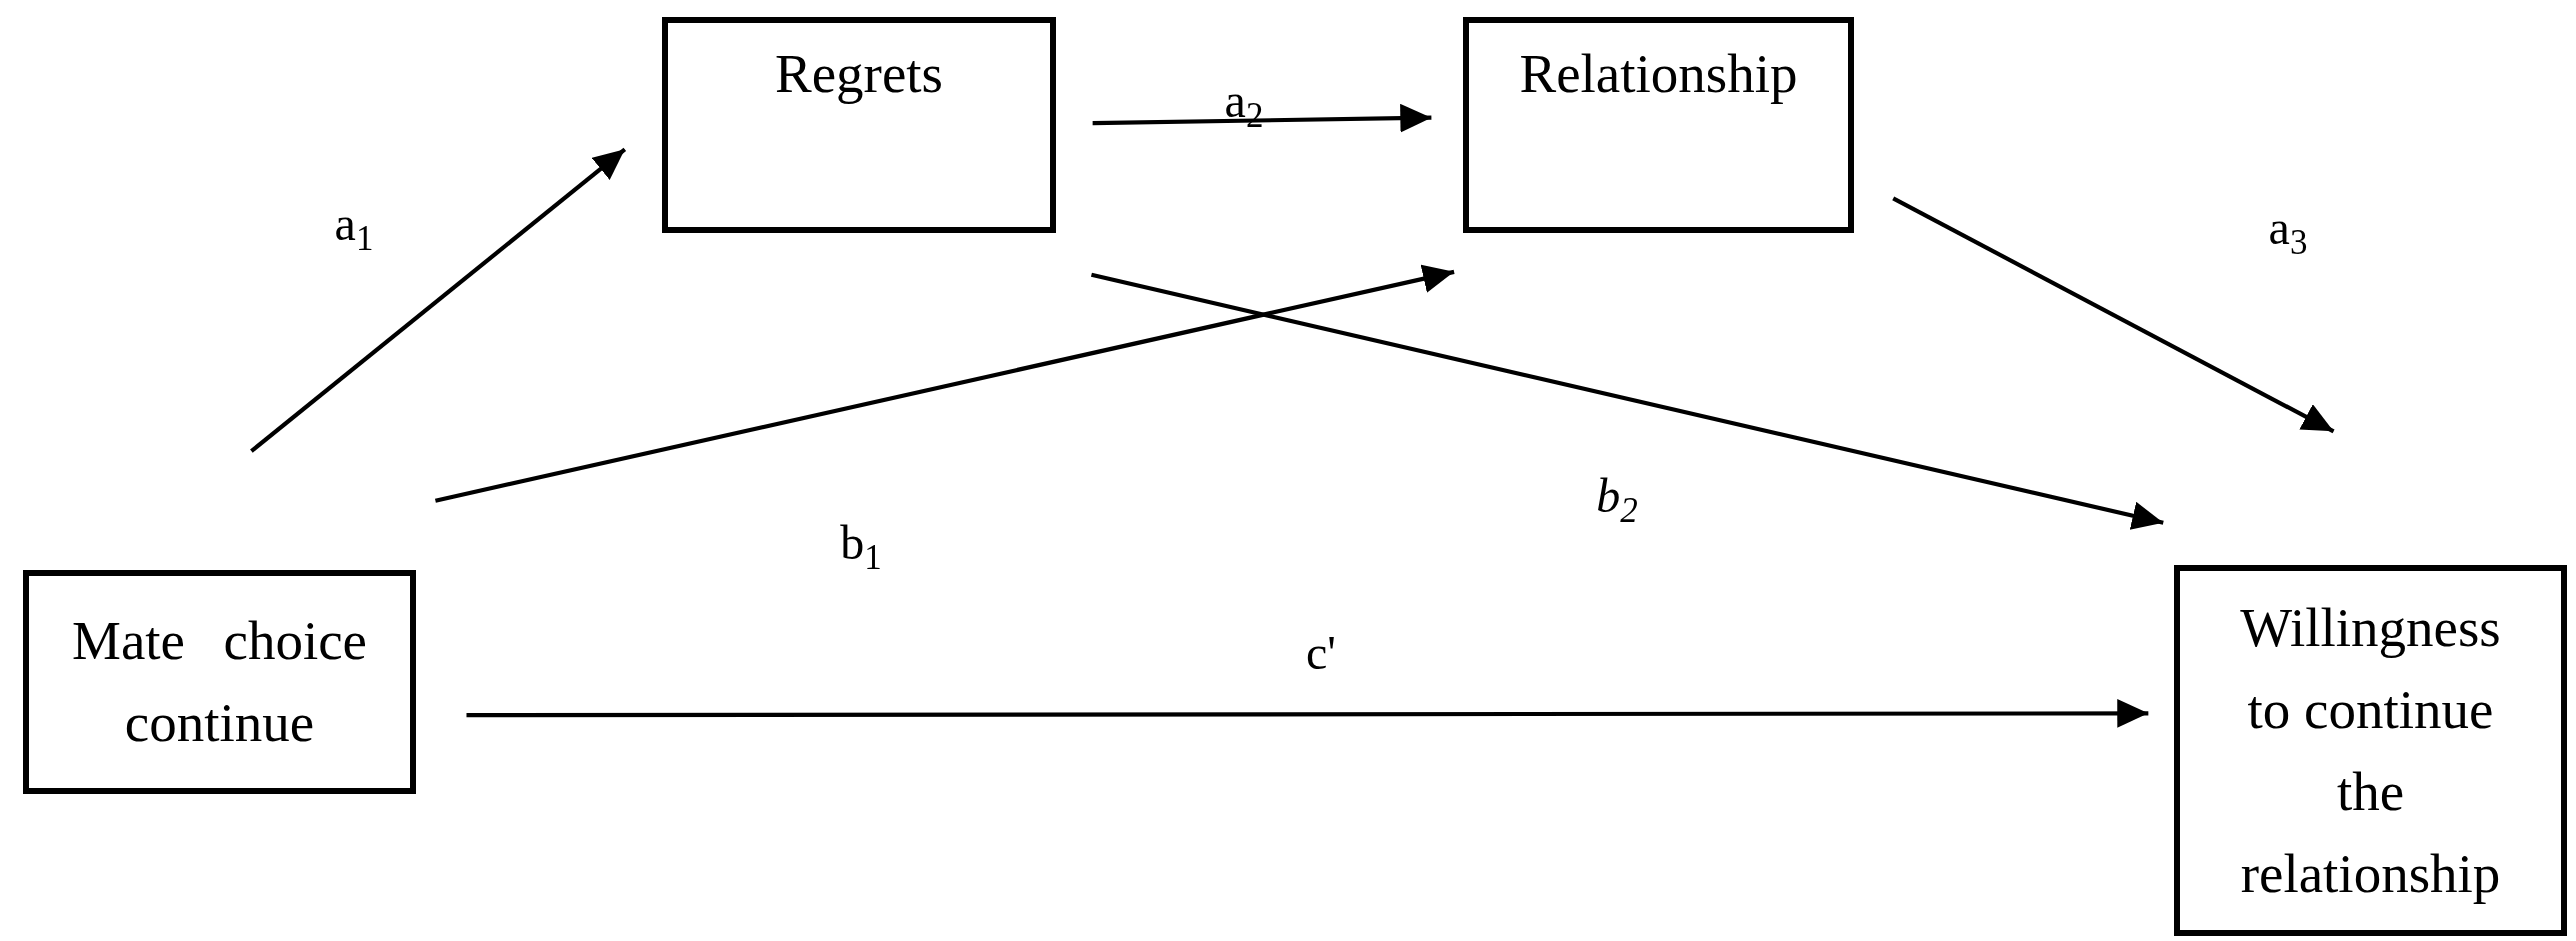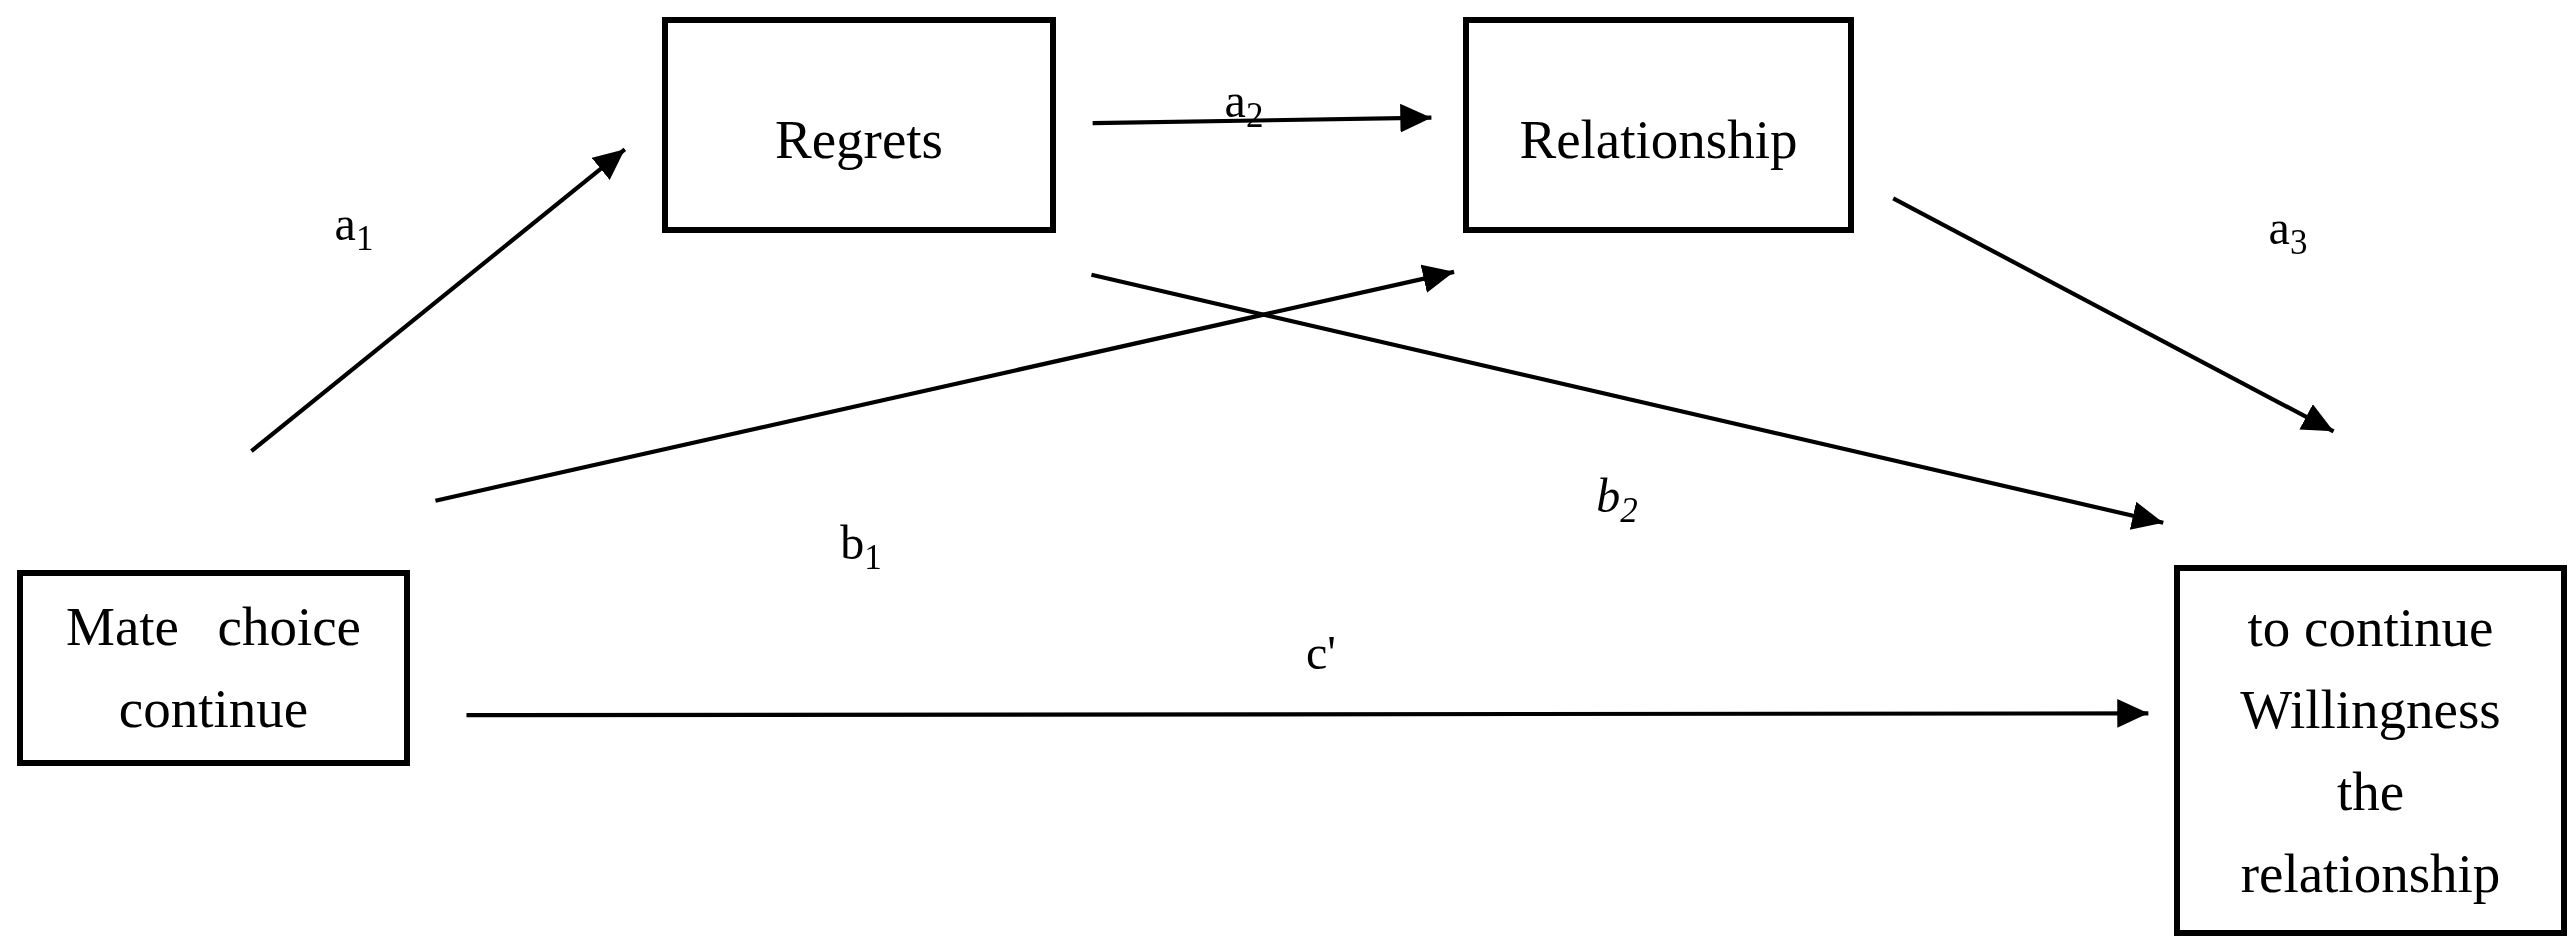--- a/index.html
+++ b/index.html
@@ -34,26 +34,26 @@
     display: flex;
     flex-direction: column;
     align-items: center;
     text-align: center;
     font-size: 55px;
   }
   .node-line {
     line-height: 82px;
     white-space: nowrap;
   }
-  .node--top { justify-content: center; padding-top: 31px; }
+  .node--top { justify-content: flex-start; padding-top: 10px; }
   .node--mid { justify-content: center; }
   .node--mate { word-spacing: 0.45em; }
   .node--regrets        { left: 662px; top: 16.7px;  width: 394px; height: 216px; }
   .node--relsat         { left: 1463px; top: 16.7px;  width: 391px; height: 216px; }
-  .node--mate           { left: 17px;   top: 570px; width: 393px; height: 196px; }
+  .node--mate           { left: 23px;   top: 570px; width: 393px; height: 224px; }
   .node--willing        { left: 2174px; top: 565px; width: 393px; height: 371px; }
   .plabel {
     position: absolute;
     transform: translate(-50%, -50%);
     font-size: 48px;
     line-height: 1;
     white-space: nowrap;
   }
   .plabel sub {
     font-size: 35px;
@@ -92,22 +92,22 @@
   <div class="node node--relsat node--top">
     <div class="node-line">Relationship</div>
   </div>
 
   <div class="node node--mate node--mid">
     <div class="node-line">Mate choice</div>
     <div class="node-line">continue</div>
   </div>
 
   <div class="node node--willing node--mid">
+    <div class="node-line">Willingness</div>
     <div class="node-line">to continue</div>
-    <div class="node-line">Willingness</div>
     <div class="node-line">the</div>
     <div class="node-line">relationship</div>
   </div>
 
   <span class="plabel plabel--a1"><span>a</span><sub>1</sub></span>
 
   <span class="plabel plabel--a2"><span>a</span><sub>2</sub></span>
 
   <span class="plabel plabel--a3"><span>a</span><sub>3</sub></span>
 

